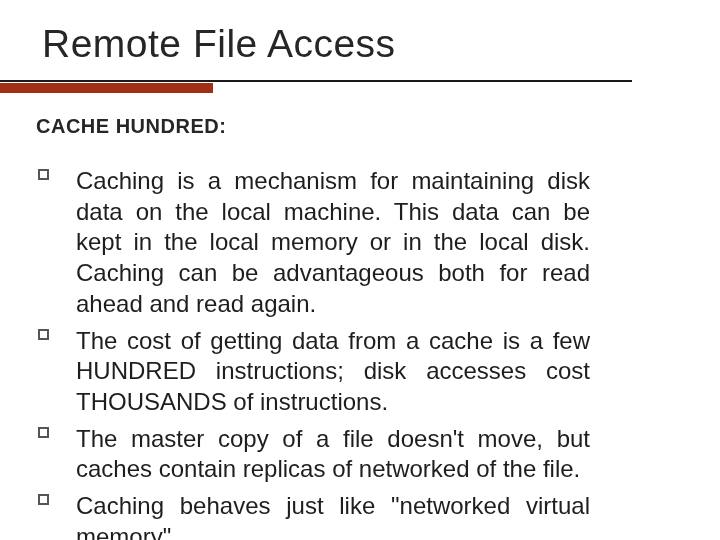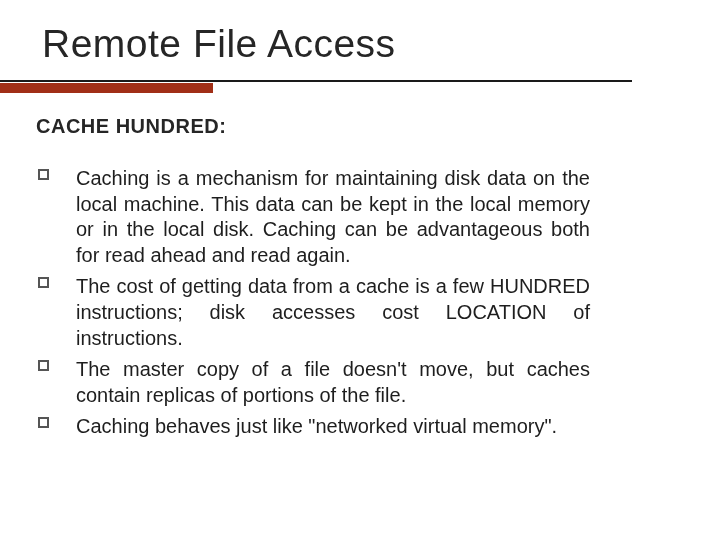--- a/index.html
+++ b/index.html
@@ -30,21 +30,21 @@
     margin-bottom: 28px;
   }
   ul.bullets {
     list-style: none;
     padding-left: 0;
     margin-left: -6px;
   }
   ul.bullets li {
     position: relative;
     padding-left: 40px;
-    font-size: 20px;
+    font-size: 24px;
     line-height: 1.28;
     text-align: justify;
     margin-bottom: 6px;
     color: #1e1e1e;
   }
   ul.bullets li .marker {
     position: absolute;
     left: 2px;
     top: 3px;
     width: 11px;
@@ -67,25 +67,25 @@
 
   <div class="subheading">CACHE HUNDRED:</div>
 
   <ul class="bullets">
     <li>
       <span class="marker"></span>
       <span>Caching is a mechanism for maintaining disk data on the local machine. This data can be kept in the local memory or in the local disk. Caching can be advantageous both for read ahead and read again.</span>
     </li>
     <li>
       <span class="marker"></span>
-      <span>The cost of getting data from a cache is a few HUNDRED instructions; disk accesses cost LOCATION of instructions.</span>
+      <span>The cost of getting data from a cache is a few HUNDRED instructions; disk accesses cost THOUSANDS of instructions.</span>
     </li>
     <li>
       <span class="marker"></span>
-      <span>The master copy of a file doesn't move, but caches contain replicas of portions of the file.</span>
+      <span>The master copy of a file doesn't move, but caches contain replicas of networked of the file.</span>
     </li>
     <li>
       <span class="marker"></span>
       <span>Caching behaves just like "networked virtual memory".</span>
     </li>
   </ul>
 
 </div>
 
 </body></html>

